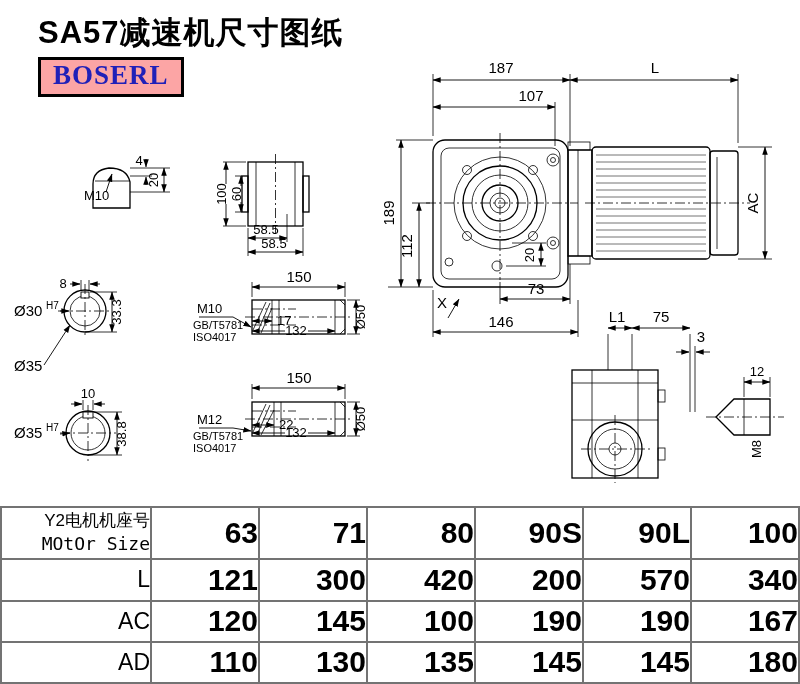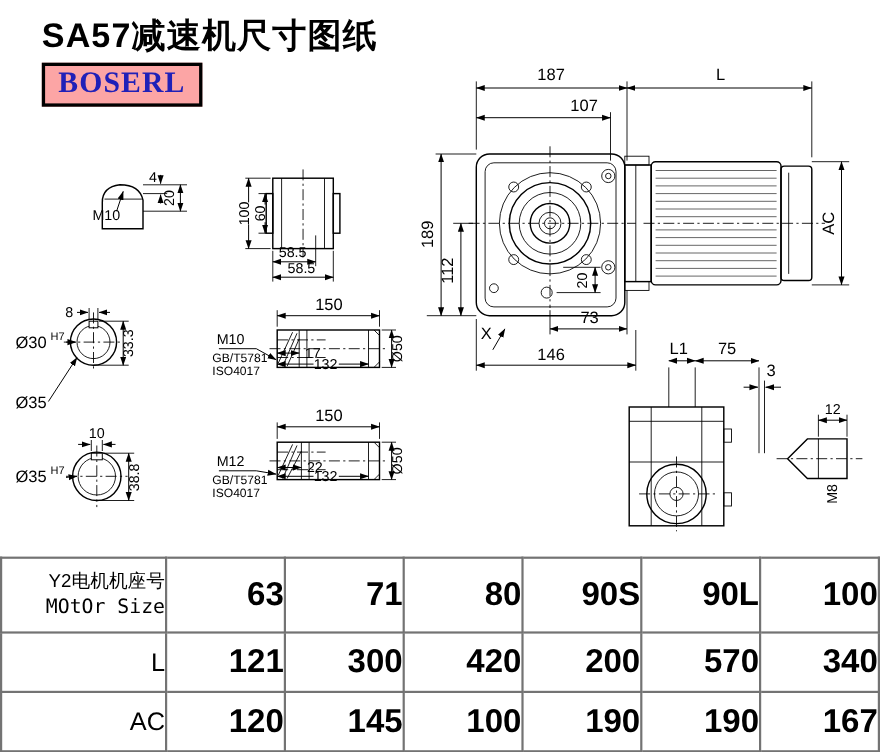--- a/index.html
+++ b/index.html
@@ -350,14 +350,23 @@
     </tr>
     <tr>
       <th class="row-label">AC</th>
       <td>120</td>
       <td>145</td>
       <td>100</td>
       <td>190</td>
       <td>190</td>
       <td>167</td>
     </tr>
+    <tr>
+      <th class="row-label">AD</th>
+      <td>110</td>
+      <td>130</td>
+      <td>135</td>
+      <td>145</td>
+      <td>145</td>
+      <td>180</td>
+    </tr>
   </tbody>
 </table>
 
 </body></html>

